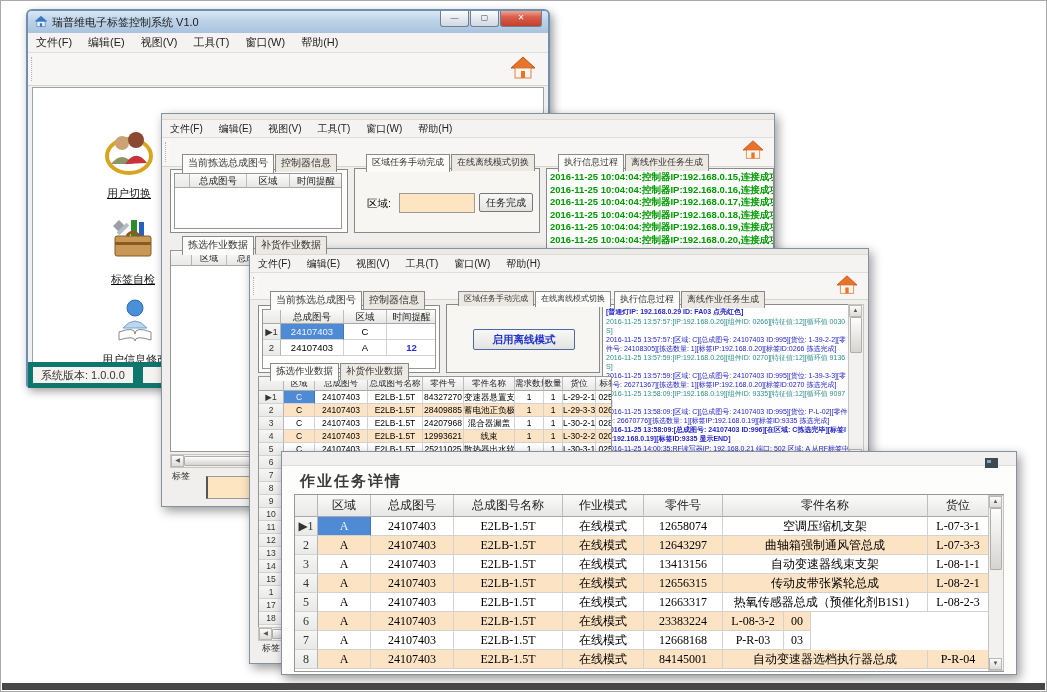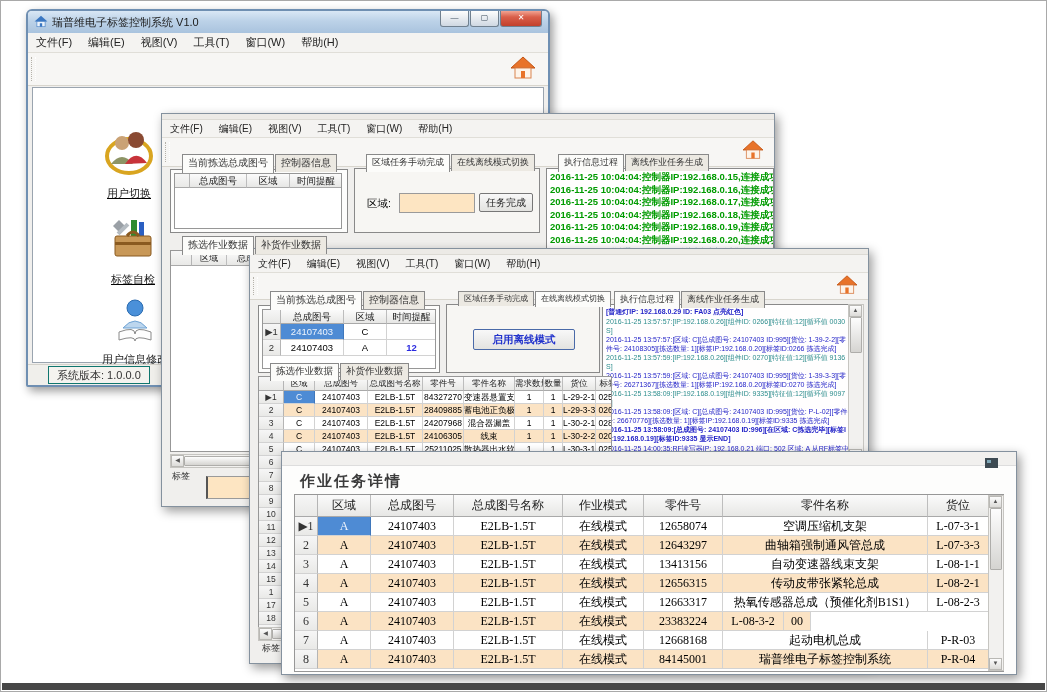--- a/index.html
+++ b/index.html
@@ -64,21 +64,21 @@
   .btn{background:linear-gradient(#f8f8f8,#e3e3e0);border:1px solid #777;border-radius:2px;
        text-align:center;color:#222;}
   .scroll-v{position:absolute;width:14px;background:#f2f1ef;border:1px solid #c6c5c1;}
   .scroll-h{position:absolute;height:12px;background:#f2f1ef;border:1px solid #c6c5c1;}
   .sc-arrow{position:absolute;background:linear-gradient(#fcfcfc,#dcdbd8);border:1px solid #b9b8b4;
             color:#555;font-size:6px;line-height:9px;text-align:center;}
   .sc-thumb{position:absolute;background:linear-gradient(#fdfdfd,#d5d4d1);border:1px solid #aeadaa;border-radius:1px;}
 
   .statusbar{position:absolute;left:0;right:0;bottom:0;height:20px;background:#f0efeb;border-top:1px solid #d4d2cb;
              font-size:11px;color:#333;display:flex;align-items:center;}
-  .statuscell{border:1px solid #0f766e;background:#f4f3ef;margin-left:20px;padding:1px 8px;height:14px;line-height:14px;}
+  .statuscell{border:5px solid #0f766e;background:#f4f3ef;margin-left:0;padding:1px 8px;height:14px;line-height:14px;}
 
   .sideitem{position:absolute;text-align:center;text-decoration:underline;}
   .sidelabel{font-size:11px;color:#222;margin-top:4px;}
 
   .smallstrip{height:5px;background:#eceae6;border-bottom:1px solid #dcdad4;}
   .w4titlestrip{height:13px;background:#f1f0ee;border-bottom:1px solid #ddd;position:relative;}
   .heading{position:absolute;font-size:15px;color:#3c3c3c;letter-spacing:2px;font-weight:bold;}
 </style>
 </head>
 <body>
@@ -371,21 +371,21 @@
           <div class="g-cell" style="width: 28px; line-height: inherit;">1</div>
           <div class="g-cell" style="width: 18px; line-height: inherit;">1</div>
           <div class="g-cell" style="width: 32px; line-height: inherit;">L-30-2-1</div>
           <div class="g-cell" style="width: 24px; line-height: inherit;">0285</div>
         </div>
         <div class="g-row stripe" style="height: 13px; line-height: 12px;">
           <div class="g-cell selector" style="width: 24px; line-height: inherit;">4</div>
           <div class="g-cell" style="width: 30px; line-height: inherit;">C</div>
           <div class="g-cell" style="width: 52px; line-height: inherit;">24107403</div>
           <div class="g-cell" style="width: 54px; line-height: inherit;">E2LB-1.5T</div>
-          <div class="g-cell" style="width: 40px; line-height: inherit;">24106305</div>
+          <div class="g-cell" style="width: 40px; line-height: inherit;">12993621</div>
           <div class="g-cell" style="width: 50px; line-height: inherit;">线束</div>
           <div class="g-cell" style="width: 28px; line-height: inherit;">1</div>
           <div class="g-cell" style="width: 18px; line-height: inherit;">1</div>
           <div class="g-cell" style="width: 32px; line-height: inherit;">L-30-2-2</div>
           <div class="g-cell" style="width: 24px; line-height: inherit;">0206</div>
         </div>
         <div class="g-row" style="height: 13px; line-height: 12px;">
           <div class="g-cell selector" style="width: 24px; line-height: inherit;">5</div>
           <div class="g-cell" style="width: 30px; line-height: inherit;">C</div>
           <div class="g-cell" style="width: 52px; line-height: inherit;">24107403</div>
@@ -556,32 +556,31 @@
           <div class="g-cell" style="width: 60px; line-height: inherit;">L-08-3-2</div>
           <div class="g-cell" style="width: 26px; line-height: inherit;">00</div>
         </div>
         <div class="g-row" style="height: 19px; line-height: 18px;">
           <div class="g-cell selector" style="width: 22px; line-height: inherit;">7</div>
           <div class="g-cell" style="width: 52px; line-height: inherit;">A</div>
           <div class="g-cell" style="width: 82px; line-height: inherit;">24107403</div>
           <div class="g-cell" style="width: 108px; line-height: inherit;">E2LB-1.5T</div>
           <div class="g-cell" style="width: 80px; line-height: inherit;">在线模式</div>
           <div class="g-cell" style="width: 78px; line-height: inherit;">12668168</div>
-          <div class="g-cell" style="width: 204px; line-height: inherit;">起动电机总成</div>
           <div class="g-cell" style="width: 60px; line-height: inherit;">P-R-03</div>
           <div class="g-cell" style="width: 26px; line-height: inherit;">03</div>
         </div>
         <div class="g-row stripe" style="height: 19px; line-height: 18px;">
           <div class="g-cell selector" style="width: 22px; line-height: inherit;">8</div>
           <div class="g-cell" style="width: 52px; line-height: inherit;">A</div>
           <div class="g-cell" style="width: 82px; line-height: inherit;">24107403</div>
           <div class="g-cell" style="width: 108px; line-height: inherit;">E2LB-1.5T</div>
           <div class="g-cell" style="width: 80px; line-height: inherit;">在线模式</div>
           <div class="g-cell" style="width: 78px; line-height: inherit;">84145001</div>
-          <div class="g-cell" style="width: 204px; line-height: inherit;">瑞普维电子标签控制系统</div>
+          <div class="g-cell" style="width: 204px; line-height: inherit;">自动变速器选档执行器总成</div>
           <div class="g-cell" style="width: 60px; line-height: inherit;">P-R-04</div>
           <div class="g-cell" style="width: 26px; line-height: inherit;">03</div>
         </div>
       </div>
     <div class="scroll-v" style="left:706px;top:43px;height:174px;">
       <span class="sc-arrow" style="top:0;left:0;width:11px;height:10px;">▲</span>
       <span class="sc-arrow" style="bottom:0;left:0;width:11px;height:10px;">▼</span>
       <span class="sc-thumb" style="top:12px;left:1px;width:10px;height:60px;"></span>
     </div>
   </div>

